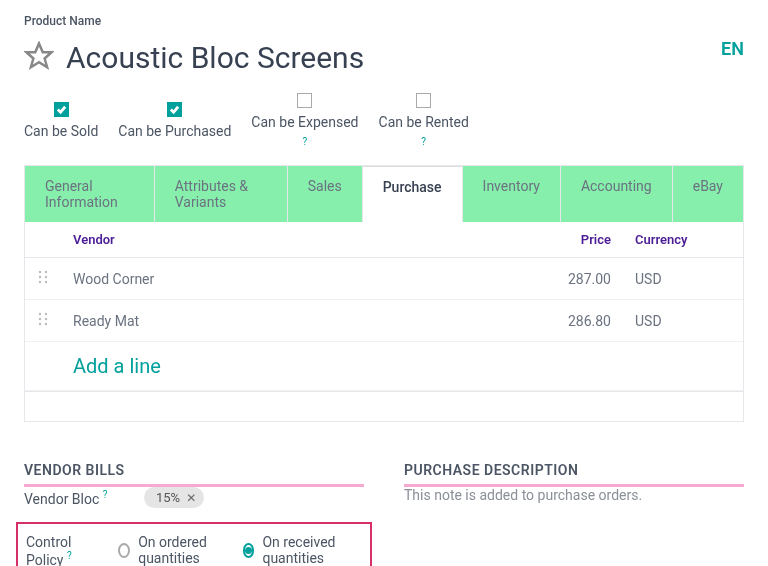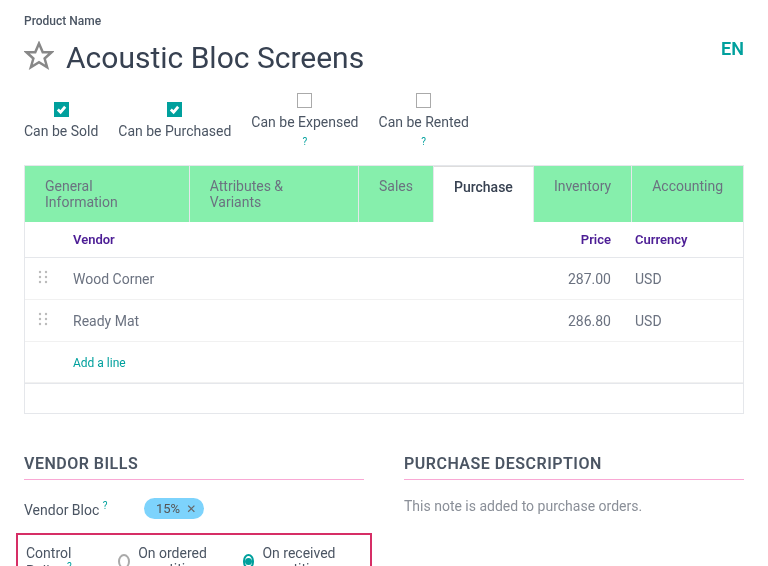--- a/index.html
+++ b/index.html
@@ -27,28 +27,28 @@
   .tab { padding: 12px 20px; color: #6b7280; font-size: 14px; border-right: 1px solid #e5e7eb; cursor: pointer; background: #86efac; }
   .tab:last-child { border-right: none; }
   .tab.active { background: #fff; color: #374151; font-weight: 500; border-top: 1px solid #ddd; position: relative; }
   .tab-body { border: 1px solid #e5e7eb; border-top: none; }
   .vendor-table { width: 100%; border-collapse: collapse; }
   .vendor-table th { text-align: left; font-weight: 600; font-size: 13px; color: #4c1d95; padding: 10px 12px; border-bottom: 1px solid #e5e7eb; }
   .vendor-table td { padding: 12px; color: #6b7280; border-bottom: 1px solid #f1f1f1; font-size: 14px; }
   .vendor-table th.price-col, .vendor-table td.price-col { text-align: right; width: 80px; }
   .vendor-table th.cur-col, .vendor-table td.cur-col { width: 120px; }
   .vendor-table td.handle-col { width: 24px; color: #bbb; cursor: grab; }
-  .add-line { color: #00a09d; padding: 12px 40px; font-size: 12px; cursor: pointer; }
+  .add-line { color: #00a09d; padding: 12px 40px; font-size: 20px; cursor: pointer; }
   .tab-body-extra { height: 30px; border-top: 1px solid #e5e7eb; }
   .lower { display: flex; gap: 40px; margin-top: 40px; }
   .col { flex: 1; }
-  .section-h { font-size: 16px; font-weight: 600; letter-spacing: 0.5px; color: #4b5563; padding-bottom: 6px; border-bottom: 1px solid #f9a8d4; margin-bottom: 18px; }
+  .section-h { font-size: 14px; font-weight: 600; letter-spacing: 0.5px; color: #4b5563; padding-bottom: 6px; border-bottom: 3px solid #f9a8d4; }
   .form-row { display: flex; align-items: center; margin-bottom: 14px; gap: 10px; }
   .form-row .lbl { width: 110px; font-size: 14px; color: #4b5563; }
-  .tag { background: #7dd3fc; color: #555; border-radius: 12px; padding: 3px 8px 3px 12px; font-size: 13px; display: inline-flex; align-items: center; gap: 6px; cursor: pointer; }
+  .tag { background: #e5e5e5; color: #555; border-radius: 12px; padding: 3px 8px 3px 12px; font-size: 13px; display: inline-flex; align-items: center; gap: 6px; cursor: pointer; }
   .tag .x { font-size: 12px; color: #666; }
   .radio-group { display: flex; flex-direction: row; gap: 8px; }
   .radio-item { display: flex; align-items: center; gap: 8px; cursor: pointer; color: #4b5563; }
   .radio { width: 15px; height: 15px; border-radius: 50%; border: 2px solid #aaa; display: inline-flex; align-items: center; justify-content: center; }
   .radio.selected { border-color: #00a09d; }
   .radio .dot { width: 7px; height: 7px; border-radius: 50%; background: #00a09d; display: none; }
   .radio.selected .dot { display: block; }
   .highlight-box { border: 2px solid #d62e66; padding: 10px 8px; margin-left: -8px; margin-right: -8px; }
   .note-text { color: #8a8f98; font-size: 14px; }
   .drag-handle-svg { width: 12px; height: 14px; }
@@ -100,20 +100,21 @@
   </label>
 </div>
 
 <div class="tabs">
   <div class="tab">General Information</div>
   <div class="tab">Attributes &amp; Variants</div>
   <div class="tab">Sales</div>
   <div class="tab active">Purchase</div>
   <div class="tab">Inventory</div>
   <div class="tab">Accounting</div>
+  <div class="tab">eBay</div>
 </div>
 
 <div class="tab-body">
   <table class="vendor-table">
     <thead>
       <tr>
         <th style="width:24px"></th>
         <th>Vendor</th>
         <th class="price-col">Price</th>
         <th class="cur-col">Currency</th>

